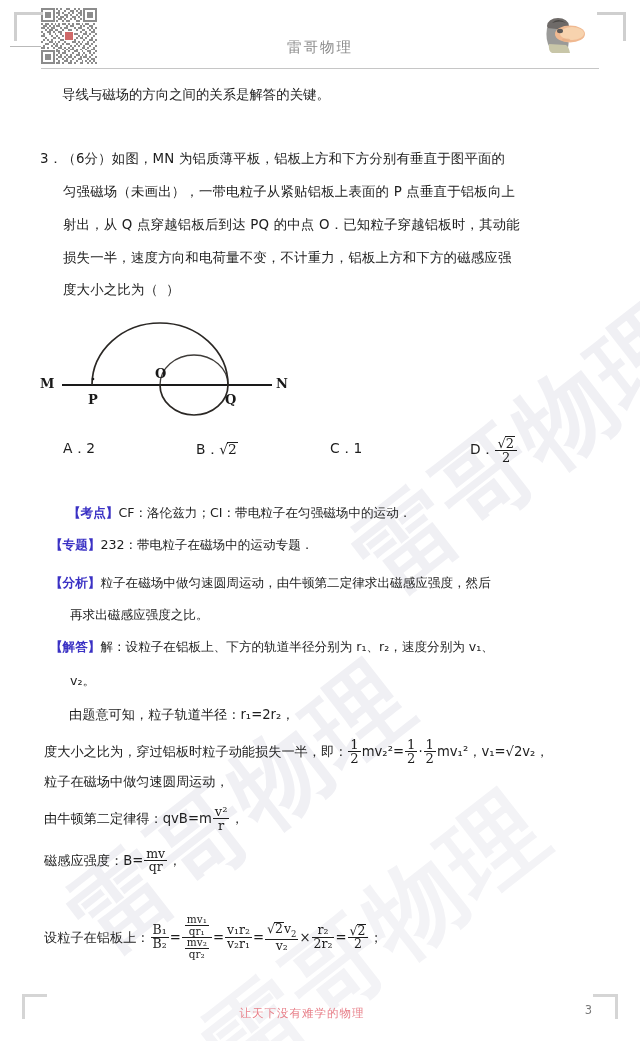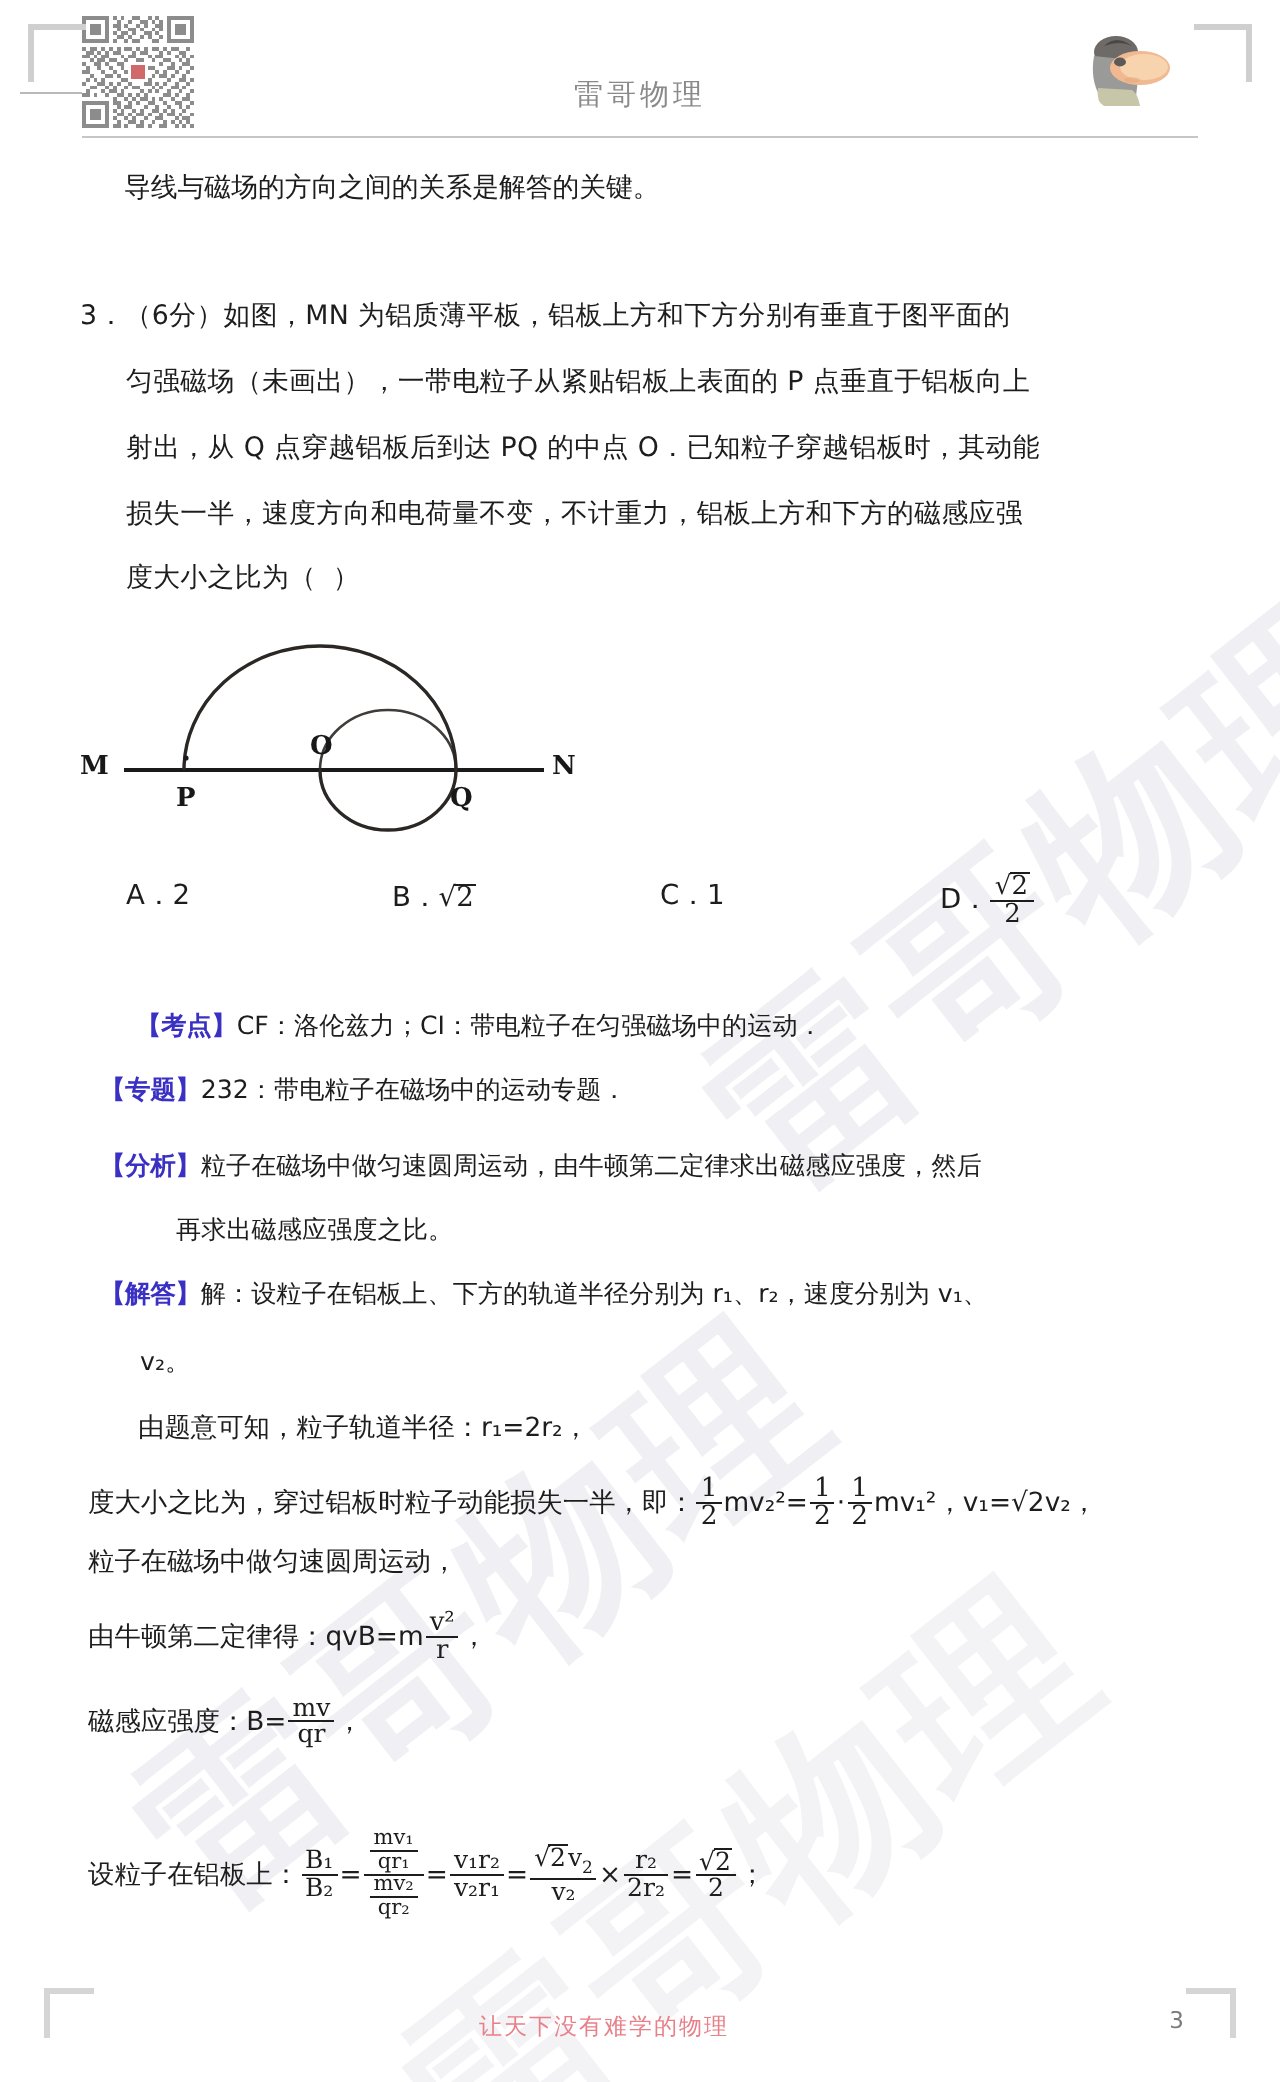--- a/index.html
+++ b/index.html
@@ -514,21 +514,21 @@
     <span class="tag-mark">【考点】</span><span>CF：洛伦兹力；CI：带电粒子在匀强磁场中的运动．</span>
   </div>
 
   <div class="tag-line" style="left:50px; top:537px;">
     <span class="tag-mark">【专题】</span><span>232：带电粒子在磁场中的运动专题．</span>
   </div>
 
   <div class="tag-line" style="left:50px; top:575px;">
     <span class="tag-mark">【分析】</span><span>粒子在磁场中做匀速圆周运动，由牛顿第二定律求出磁感应强度，然后</span>
   </div>
-  <div class="tag-line" style="left:70px; top:607px;margin-left:18px;">再求出磁感应强度之比。</div>
+  <div class="tag-line" style="left:70px; top:607px;">再求出磁感应强度之比。</div>
 
   <div class="tag-line" style="left:50px; top:639px;">
     <span class="tag-mark">【解答】</span><span>解：设粒子在铝板上、下方的轨道半径分别为 r₁、r₂，速度分别为 v₁、</span>
   </div>
   <div class="tag-line" style="left:70px; top:673px;">v₂。</div>
 
   <div class="line sol" style="left:44px; top:708px;margin-left:25px;">由题意可知，粒子轨道半径：r₁=2r₂，</div>
 
   <div class="line sol" style="left:44px; top:738px;">
     <span>度大小之比为，穿过铝板时粒子动能损失一半，即：</span><span class="frac">

